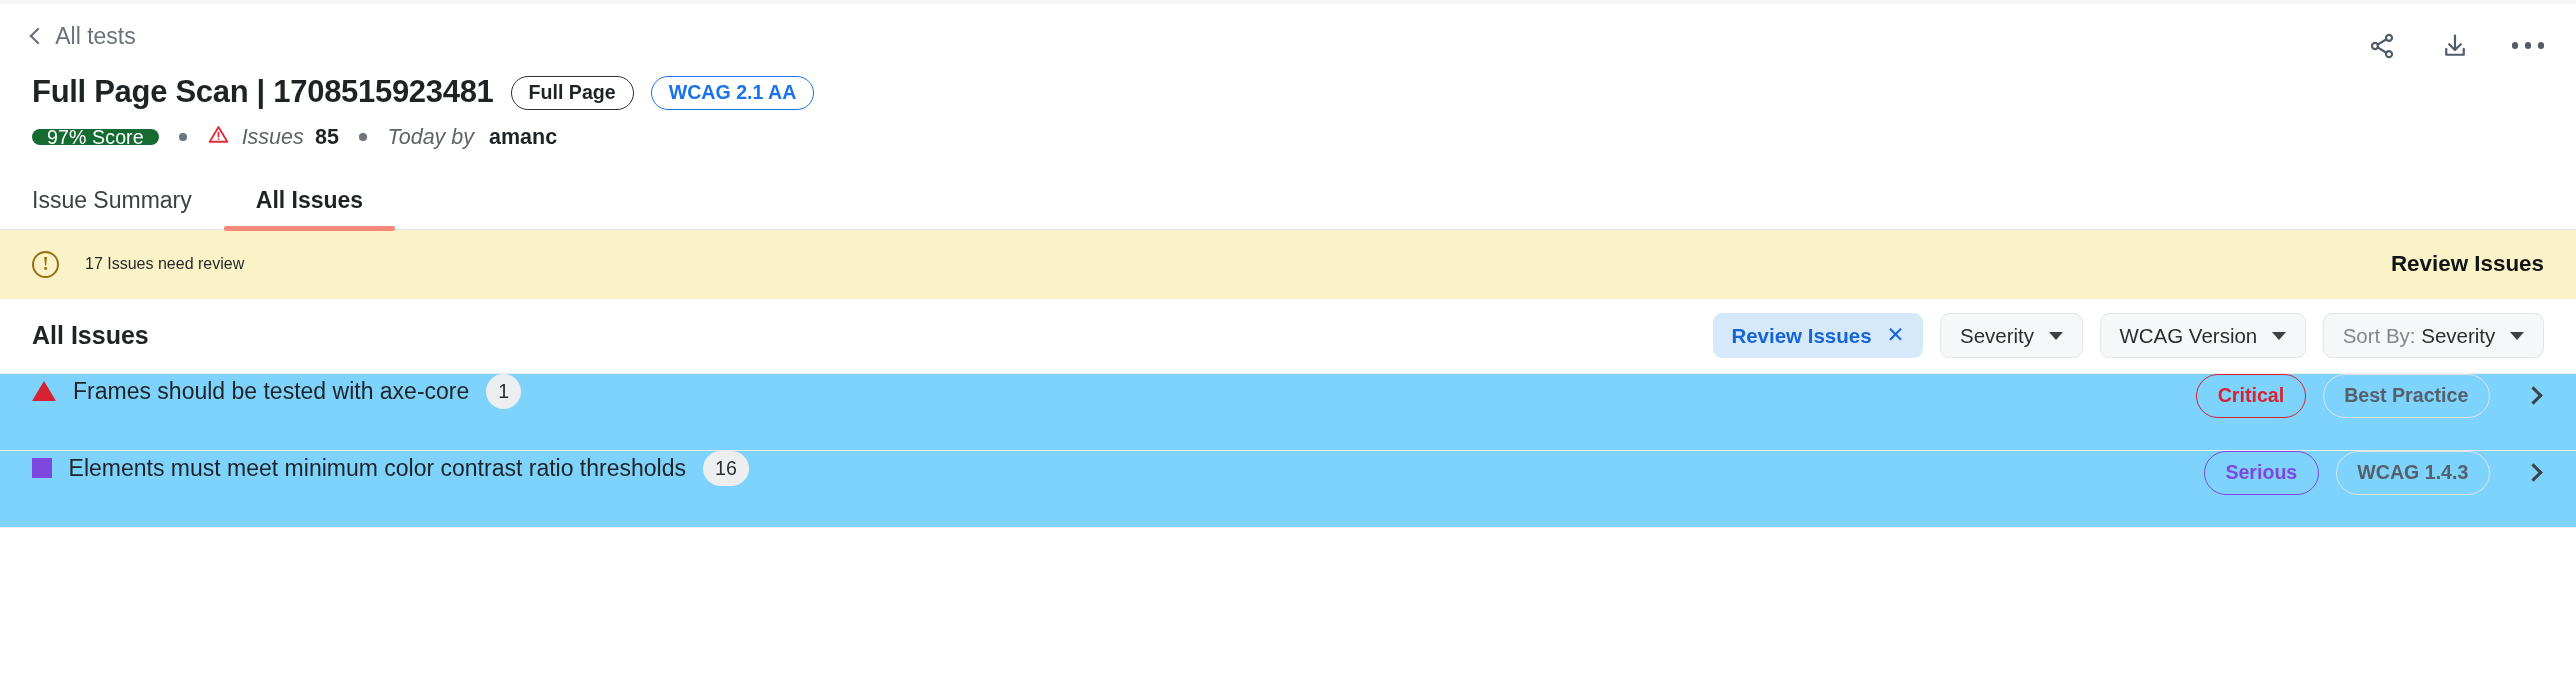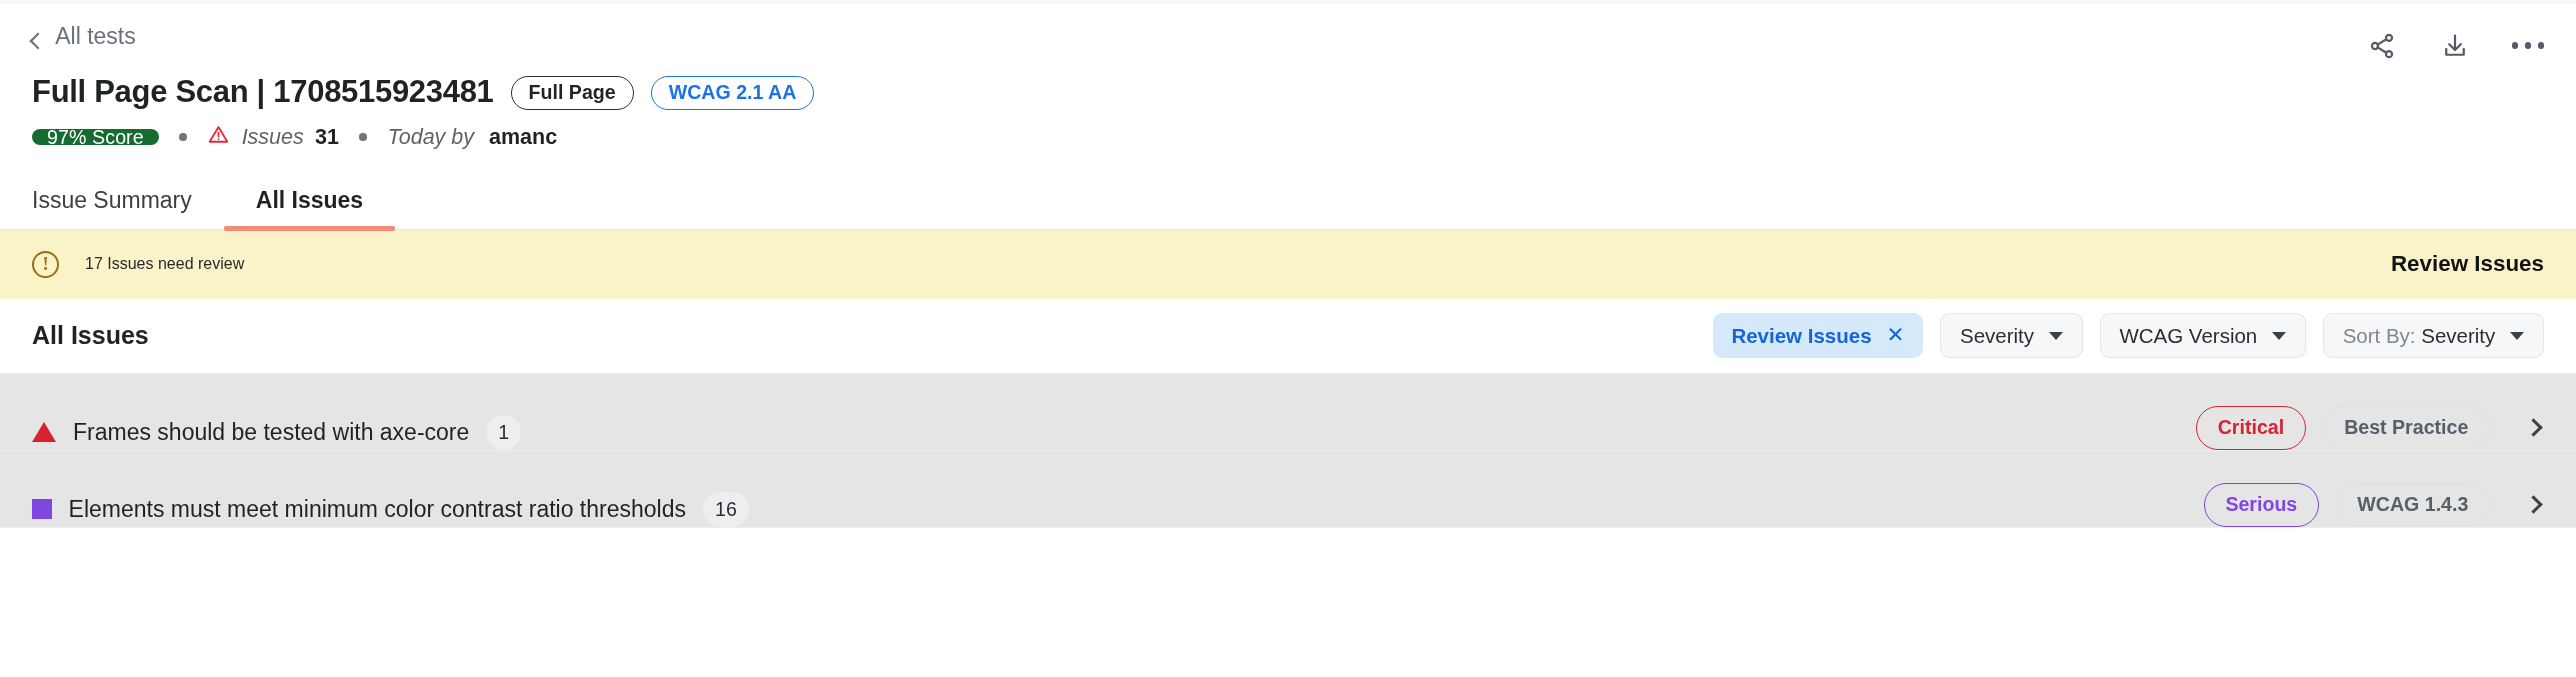--- a/index.html
+++ b/index.html
@@ -25,21 +25,21 @@
     position: relative;
   }
   .backrow {
     display: flex;
     align-items: center;
     height: 52px;
     padding-top: 13px;
   }
   .back-link {
     display: inline-flex;
-    align-items: flex-end;
+    align-items: center;
     gap: 11.2px;
     color: #6a7178;
     font-size: 23px;
     text-decoration: none;
     cursor: pointer;
     line-height: 1;
   }
   .back-chevron {
     display: inline-block;
     width: 12px; height: 12px;
@@ -219,26 +219,26 @@
     width: 0; height: 0;
     border-left: 7.5px solid transparent;
     border-right: 7.5px solid transparent;
     border-top: 8.4px solid #3c4145;
     display: inline-block;
   }
 
   
   .issue-row {
     display: flex;
-    align-items: flex-end;
+    align-items: flex-start;
     justify-content: space-between;
     padding: 0 32px;
     height: 77px;
     border-bottom: 1.9px solid #eceef0;
-    background: #e5e5e5;
+    background: #7dd3fc;
     cursor: pointer;
   }
   .issue-left { display: flex; align-items: center; gap: 17px; }
   .issue-title { font-size: 23px; color: #1f2326; white-space: nowrap; }
   .count-badge {
     display: inline-flex; align-items: center; justify-content: center;
     min-width: 35px; height: 35px;
     padding: 0 12px;
     border-radius: 932px;
     background: #eceef0;
@@ -333,21 +333,21 @@
       <span class="sep-dot"></span>
       <span class="meta-issues">
         <span>
           <svg width="23" height="23" viewBox="0 0 24 24" fill="none" stroke="#e12b38" stroke-width="1.9" stroke-linejoin="round" stroke-linecap="round">
             <path d="M12 4.2 L21.2 19.6 L2.8 19.6 Z"></path>
             <line x1="12" y1="10" x2="12" y2="14.2"></line>
             <circle cx="12" cy="16.8" r="0.9" fill="#e12b38" stroke="none"></circle>
           </svg>
         </span>
         <span class="meta-muted">Issues</span>
-        <span class="meta-strong">31</span>
+        <span class="meta-strong">85</span>
       </span>
       <span class="sep-dot"></span>
       <span class="meta-muted">Today by</span>
       <span class="meta-strong">amanc</span>
     </div>
   </div>
 
   <div class="tabs">
     <div class="tab">Issue Summary</div>
     <div class="tab active">All Issues</div>

